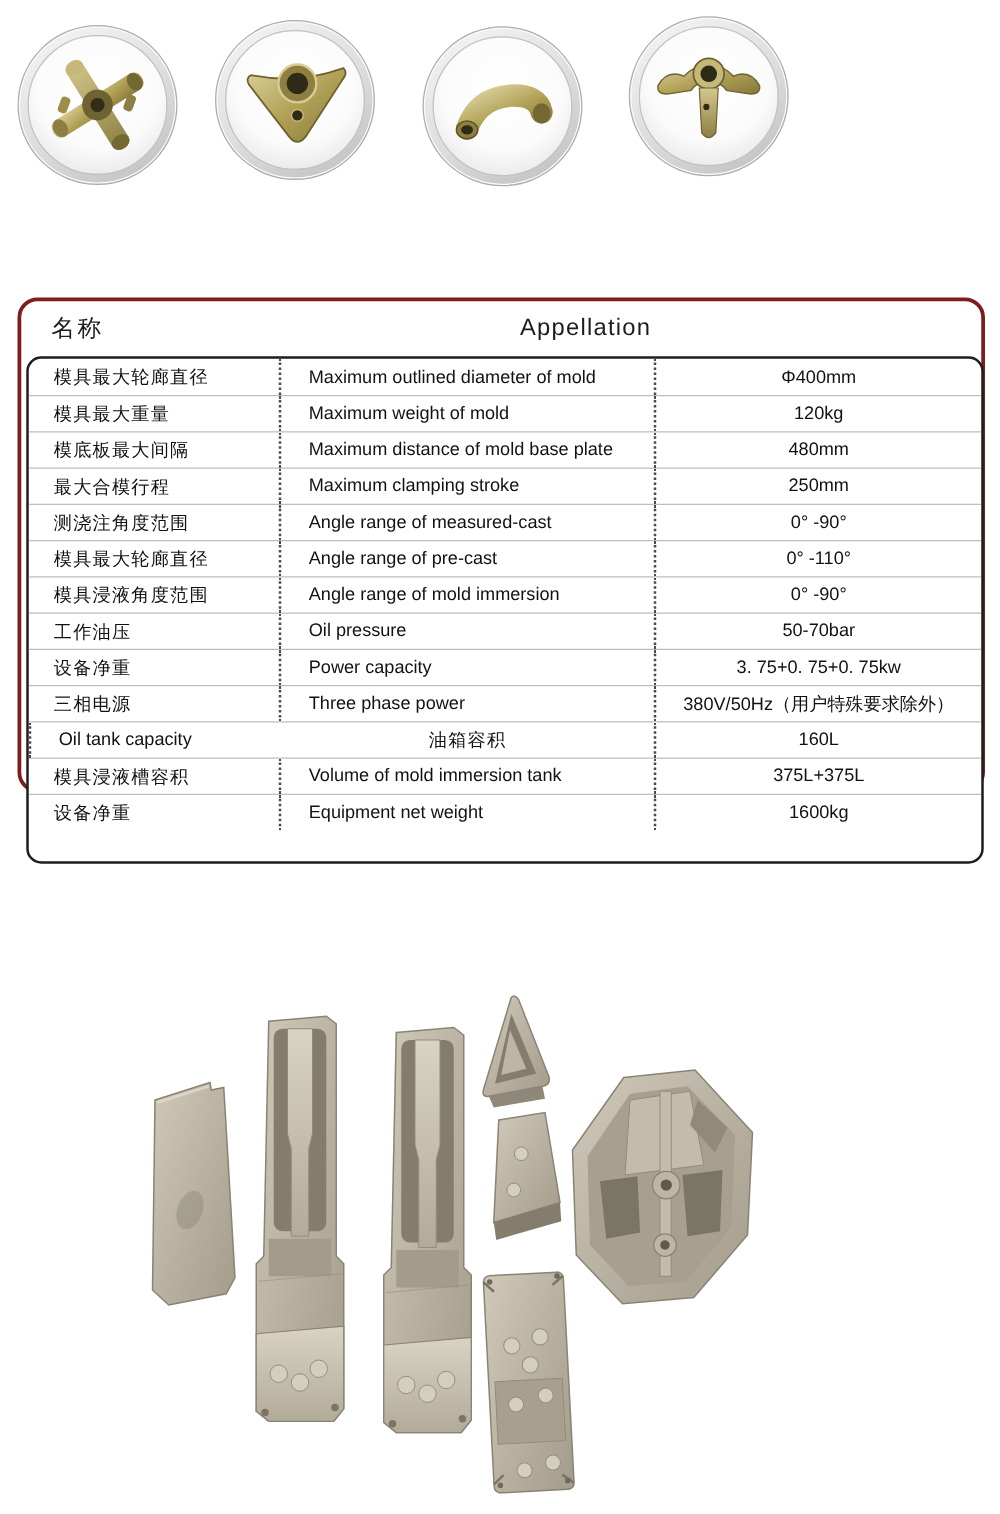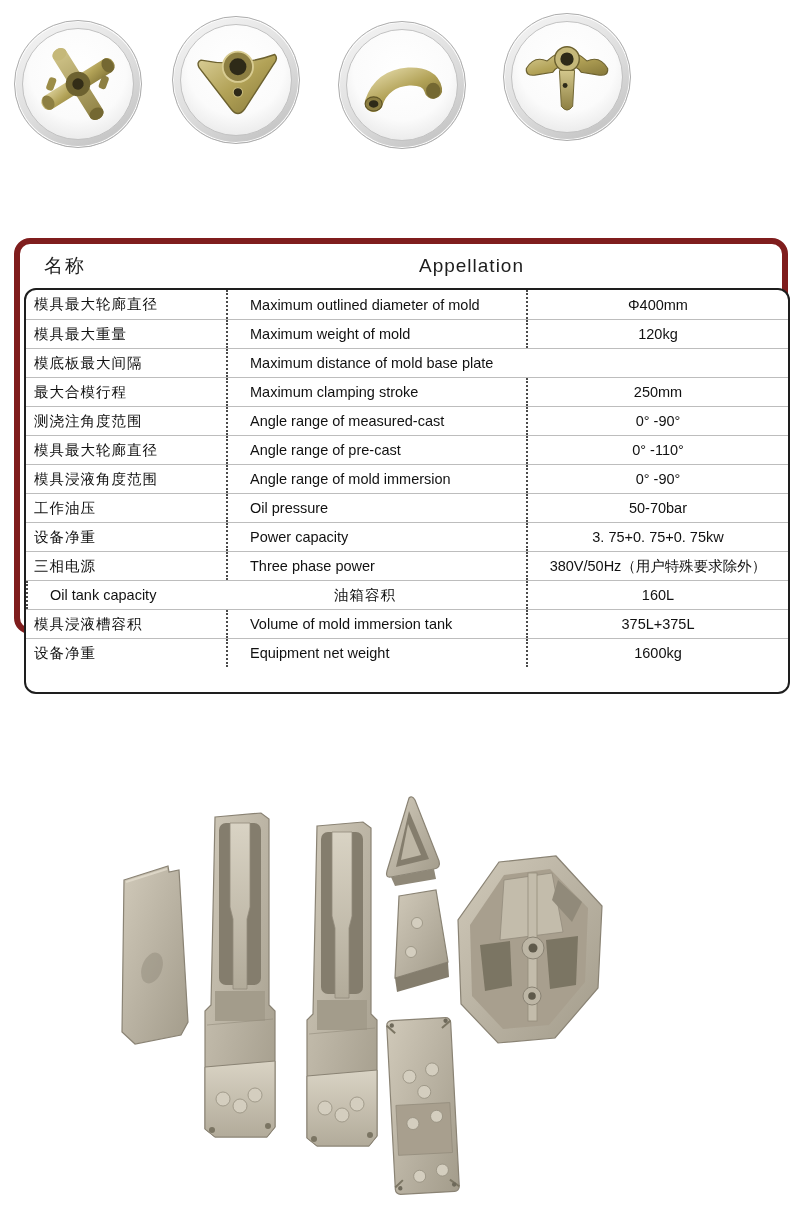--- a/index.html
+++ b/index.html
@@ -14,30 +14,30 @@
   .badge-inner { position:absolute; left:7px; top:7px; width:112px; height:112px; border-radius:50%;
            background:radial-gradient(circle at 50% 38%, #ffffff 0%, #fbfbfb 55%, #e9e9e9 82%, #d7d7d7 100%);
            border:1px solid #c2c2c2; display:flex; align-items:center; justify-content:center; overflow:hidden; }
   .b1 { left:14px;  top:20px; }
   .b2 { left:172px; top:16px; }
   .b3 { left:338px; top:21px; }
   .b4 { left:503px; top:13px; }
 
   
   .spec { position:absolute; left:14px; top:238px; width:774px; height:396px;
-          border:6px solid #7f1d1d; border-radius:16px; background:#fff; }
+          border:3px solid #7f1d1d; border-radius:16px; background:#fff; }
   .spec-header { display:flex; height:44px; align-items:center; color:#1d1d1d; }
   .spec-header .h-zh { width:204px; padding-left:24px; font-size:19px; letter-spacing:2px; }
   .spec-header .h-en { width:300px; text-align:right; font-size:19px; letter-spacing:1px; }
   .spec-body { position:absolute; left:4px; top:44px; width:766px; height:406px;
                border:2px solid #1e1e1e; border-radius:12px; overflow:hidden; background:#fff; }
   .spec-row { display:flex; height:29px; align-items:stretch; }
   .spec-row + .spec-row { border-top:1px solid #bdbdbd; }
   .cell { display:flex; align-items:center; font-size:14.5px; color:#111; }
-  .cell-zh { width:200px; padding-left:8px; letter-spacing:1px; }
+  .cell-zh { width:200px; padding-left:20px; letter-spacing:1px; }
   .cell-en { width:300px; padding-left:22px; border-left:2px dotted #4a4a4a; }
   .cell-val { flex:1; justify-content:center; border-left:2px dotted #4a4a4a; text-align:center; }
 
   
   .photo { position:absolute; left:100px; top:780px; width:600px; height:430px; }
 </style>
 </head>
 <body>
 
 <div class="page">
@@ -130,20 +130,21 @@
         <div class="cell cell-val">Φ400mm</div>
       </div>
       <div class="spec-row">
         <div class="cell cell-zh">模具最大重量</div>
         <div class="cell cell-en">Maximum weight of mold</div>
         <div class="cell cell-val">120kg</div>
       </div>
       <div class="spec-row">
         <div class="cell cell-zh">模底板最大间隔</div>
         <div class="cell cell-en">Maximum distance of mold base plate</div>
+        <div class="cell cell-val">480mm</div>
       </div>
       <div class="spec-row">
         <div class="cell cell-zh">最大合模行程</div>
         <div class="cell cell-en">Maximum clamping stroke</div>
         <div class="cell cell-val">250mm</div>
       </div>
       <div class="spec-row">
         <div class="cell cell-zh">测浇注角度范围</div>
         <div class="cell cell-en">Angle range of measured-cast</div>
         <div class="cell cell-val">0° -90°</div>

